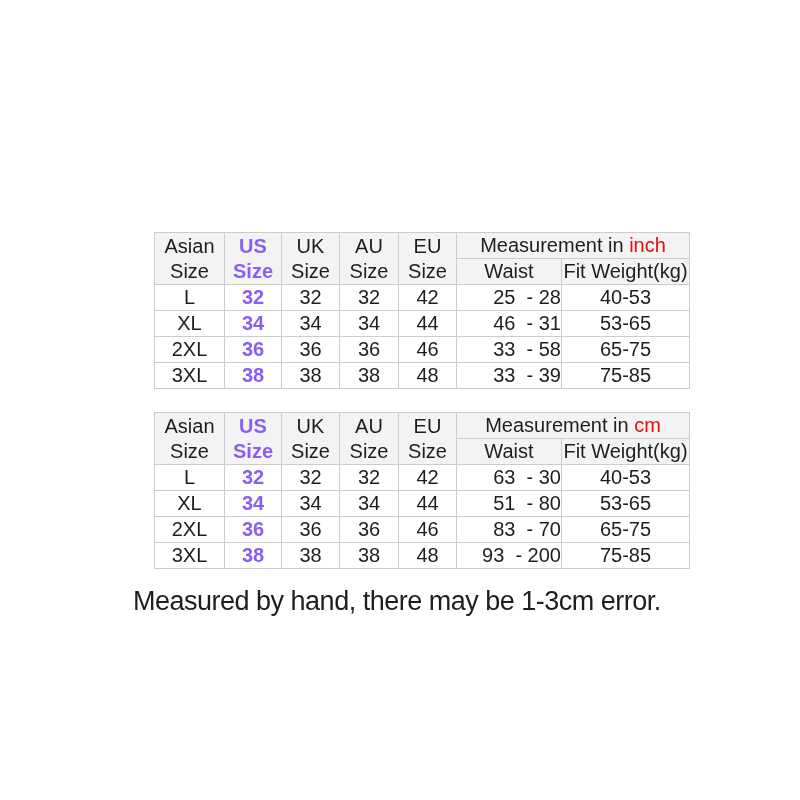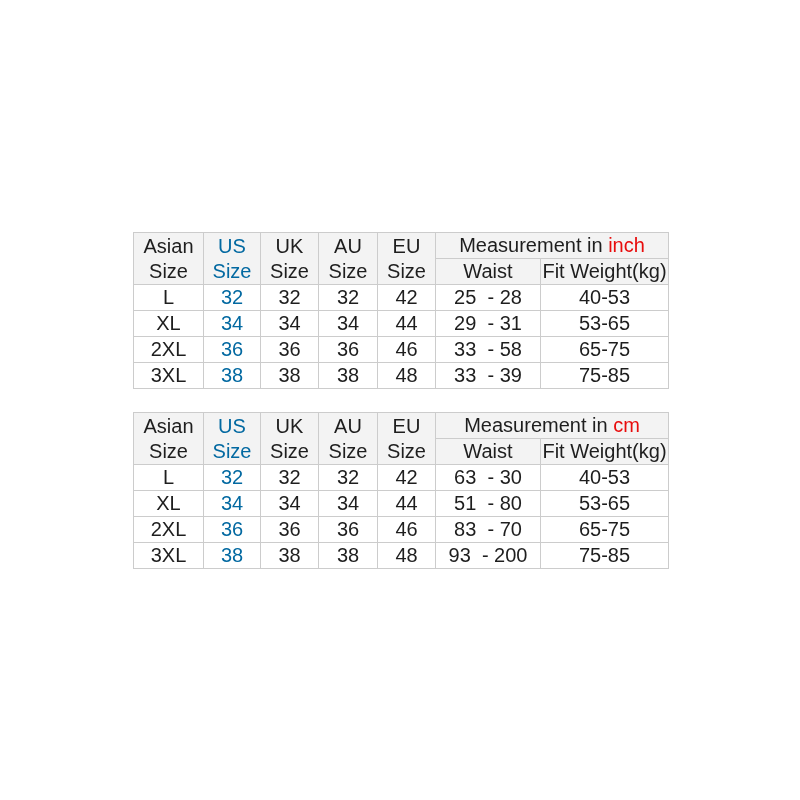--- a/index.html
+++ b/index.html
@@ -21,20 +21,21 @@
   .sheet {
     position: absolute;
     left: 133px;
     top: 232px;
     width: 535px;
   }
   table.size {
     border-collapse: collapse;
     table-layout: fixed;
     width: 535px;
+    margin-left: 21px;
   }
   table.size.second { margin-top: 23px; }
   .c-asian { width: 70px; }
   .c-us    { width: 57px; }
   .c-uk    { width: 58px; }
   .c-au    { width: 59px; }
   .c-eu    { width: 58px; }
   .c-waist { width: 105px; }
   .c-fit   { width: 128px; }
   table.size th, table.size td {
@@ -44,22 +45,22 @@
     vertical-align: middle;
     font-size: 20px;
     line-height: 25px;
     font-weight: 400;
     color: var(--text, #1e1e1e);
     overflow: hidden;
   }
   table.size thead th { background: var(--header-bg, #f3f3f3); }
   table.size thead tr { height: 26px; }
   table.size tbody tr { height: 26px; }
-  table.size .us { font-weight: 400; color: #0369a1; }
-  table.size td.range { white-space: pre-wrap; }
+  table.size .us { font-weight: 700; color: #8b5cf6; }
+  table.size td.range { white-space: pre-wrap; text-align: right; }
   .unit {
     color: var(--accent-red, #e80c0c);
     font-weight: 400;
   }
   .note {
     margin-top: 16px;
     font-size: 27px;
     line-height: 32px;
     letter-spacing: -0.5px;
     white-space: nowrap;
@@ -107,21 +108,21 @@
         <td>42</td>
         <td class="range">25  - 28</td>
         <td>40-53</td>
       </tr>
       <tr>
         <td>XL</td>
         <td class="us">34</td>
         <td>34</td>
         <td>34</td>
         <td>44</td>
-        <td class="range">29  - 31</td>
+        <td class="range">46  - 31</td>
         <td>53-65</td>
       </tr>
       <tr>
         <td>2XL</td>
         <td class="us">36</td>
         <td>36</td>
         <td>36</td>
         <td>46</td>
         <td class="range">33  - 58</td>
         <td>65-75</td>
@@ -198,14 +199,15 @@
         <td class="us">38</td>
         <td>38</td>
         <td>38</td>
         <td>48</td>
         <td class="range">93  - 200</td>
         <td>75-85</td>
       </tr>
     </tbody>
   </table>
 
+  <div class="note">Measured by hand, there may be 1-3cm error.</div>
 
 </div>
 
 </body></html>

